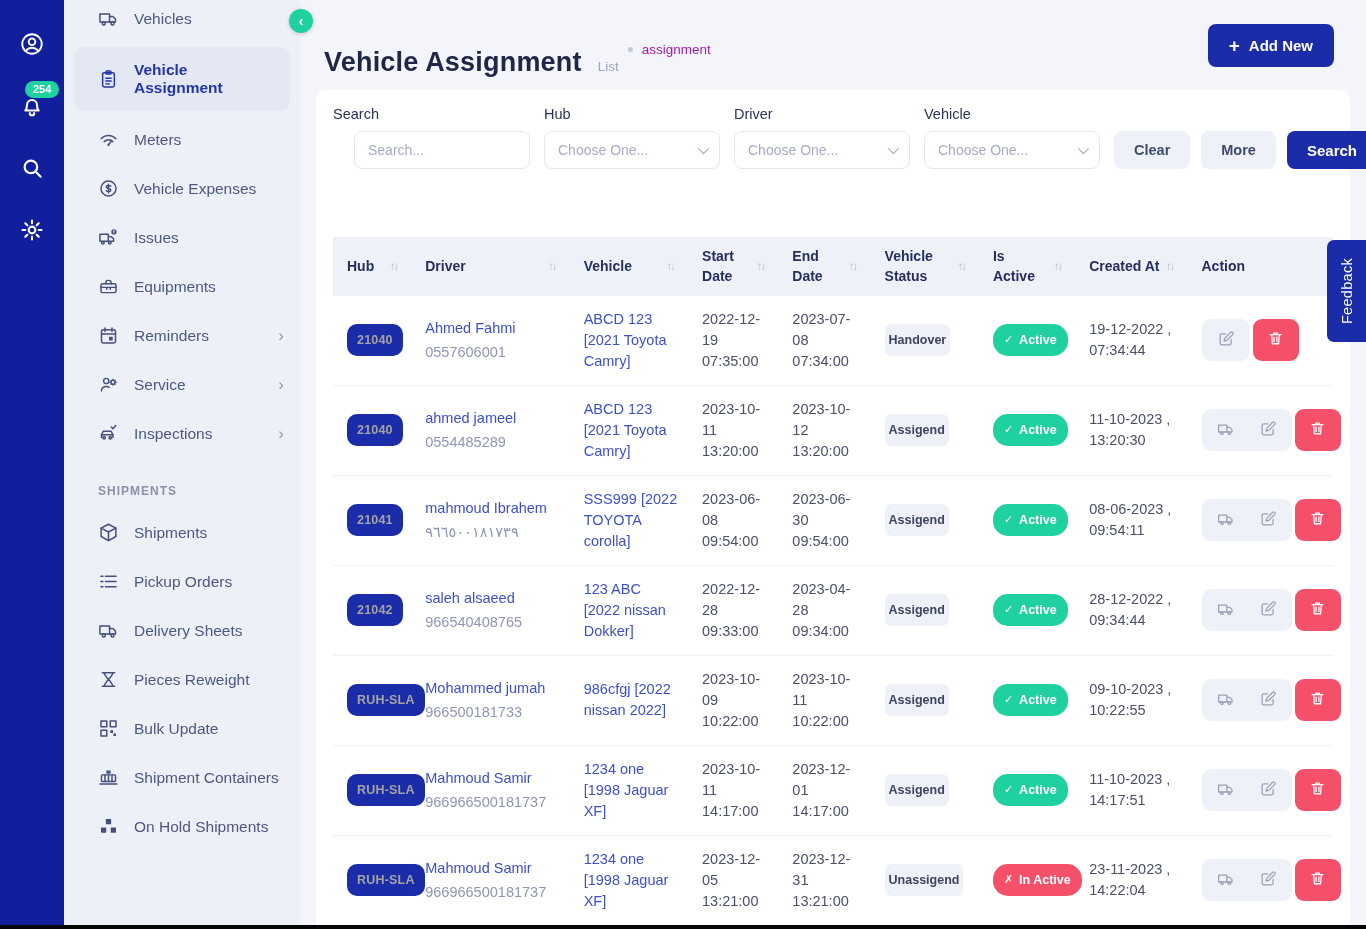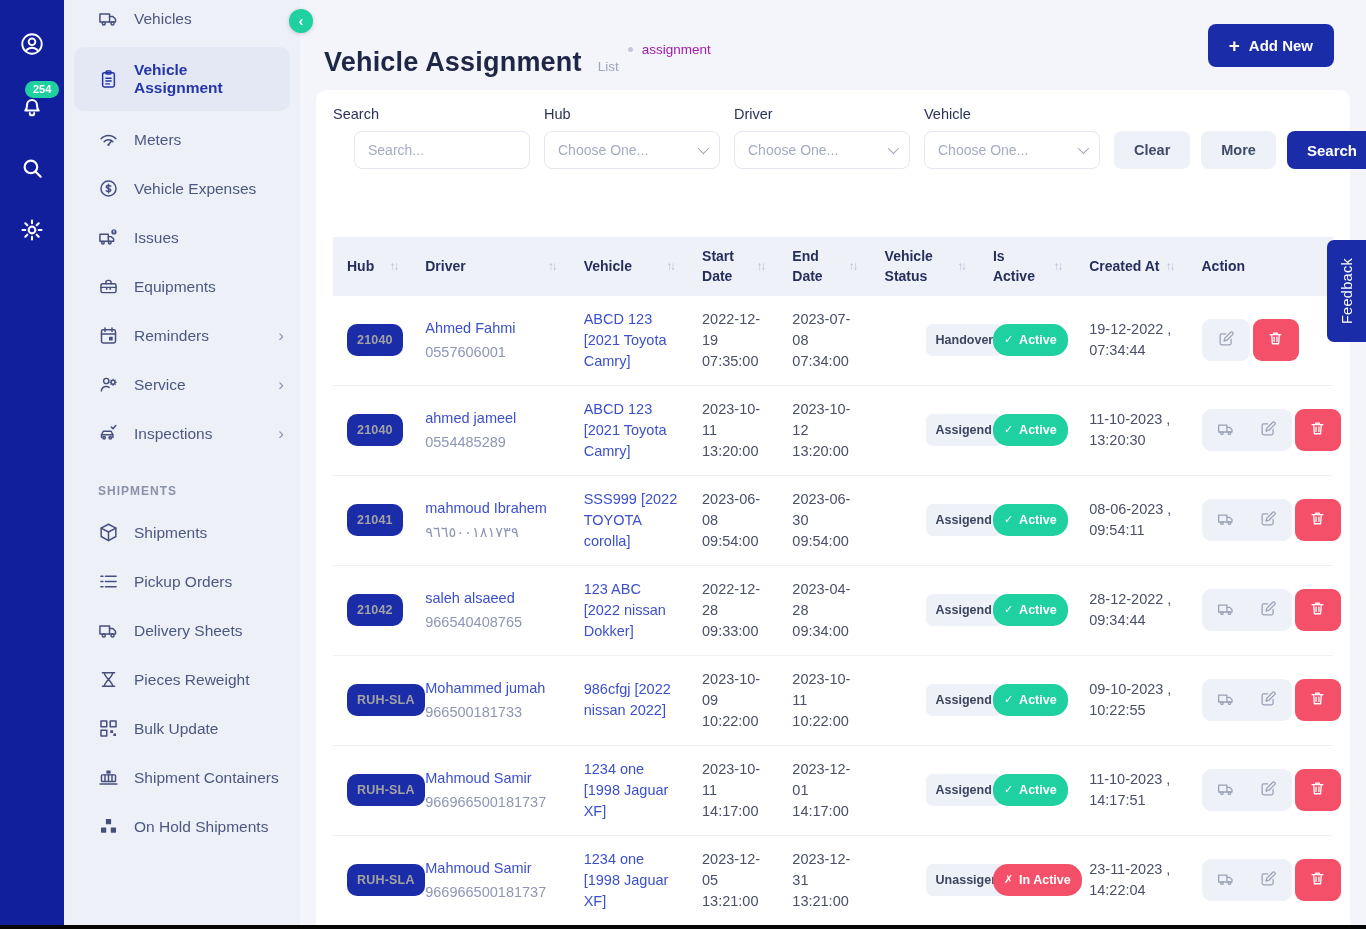--- a/index.html
+++ b/index.html
@@ -59,21 +59,21 @@
   
   table.grid{width:100%; border-collapse:collapse; margin-top:68px; table-layout:fixed;}
   thead th{background:var(--light-btn); text-align:left; font-size:14px; font-weight:600; color:#252f5e; padding:9px 12px; vertical-align:middle; cursor:pointer; line-height:1.45;}
   thead th .th-inner{display:flex; align-items:center; justify-content:space-between; gap:4px;}
   .sort{color:#b8bdd1; font-size:11.5px; letter-spacing:-2px; flex-shrink:0; padding-right:4px;}
   tbody td{padding:13px 12px; border-bottom:1px solid #eef0f5; vertical-align:middle; font-size:14.5px; color:var(--cell); line-height:1.45;}
   td:first-child, th:first-child{padding-left:14px;}
   .hub-badge{display:inline-block; background:var(--primary); color:#a3a3a3; font-size:12.5px; font-weight:700; padding:7px 10px; border-radius:10px; white-space:nowrap; letter-spacing:.2px;}
   .cell-link{color:var(--link); cursor:pointer;}
   .cell-sub{color:var(--muted); margin-top:3px;}
-  .status-pill{display:inline-block; background:var(--light-btn); color:#3d455f; font-size:12.5px; font-weight:600; padding:7px 10px; border-radius:7px; white-space:nowrap;margin-left:41px;}
+  .status-pill{display:inline-block; background:var(--light-btn); color:#3d455f; font-size:12.5px; font-weight:600; padding:7px 4px; border-radius:7px; white-space:nowrap;}
   .active-pill{display:inline-flex; align-items:center; gap:6px; color:#fff; font-size:12.5px; font-weight:600; padding:7px 11px; border-radius:15px; white-space:nowrap;}
   .active-pill.on{background:var(--success);}
   .active-pill.off{background:var(--danger);}
   .active-pill .mark{font-size:11px;}
   .action-wrap{display:flex; align-items:center;}
   .action-group{background:var(--light-btn); border-radius:9px; height:42px; display:flex; align-items:center; gap:10px; padding:0 8px;}
   .icon-btn{background:none; border:none; color:#9aa1b6; width:32px; height:32px; display:flex; align-items:center; justify-content:center; cursor:pointer;}
   .icon-btn svg{width:18px; height:18px;}
   .delete-btn{width:46px; height:42px; background:var(--danger); border:none; border-radius:9px; color:#fff; display:flex; align-items:center; justify-content:center; cursor:pointer; margin-left:3px; flex-shrink:0;}
   .delete-btn svg{width:17px; height:17px;}

